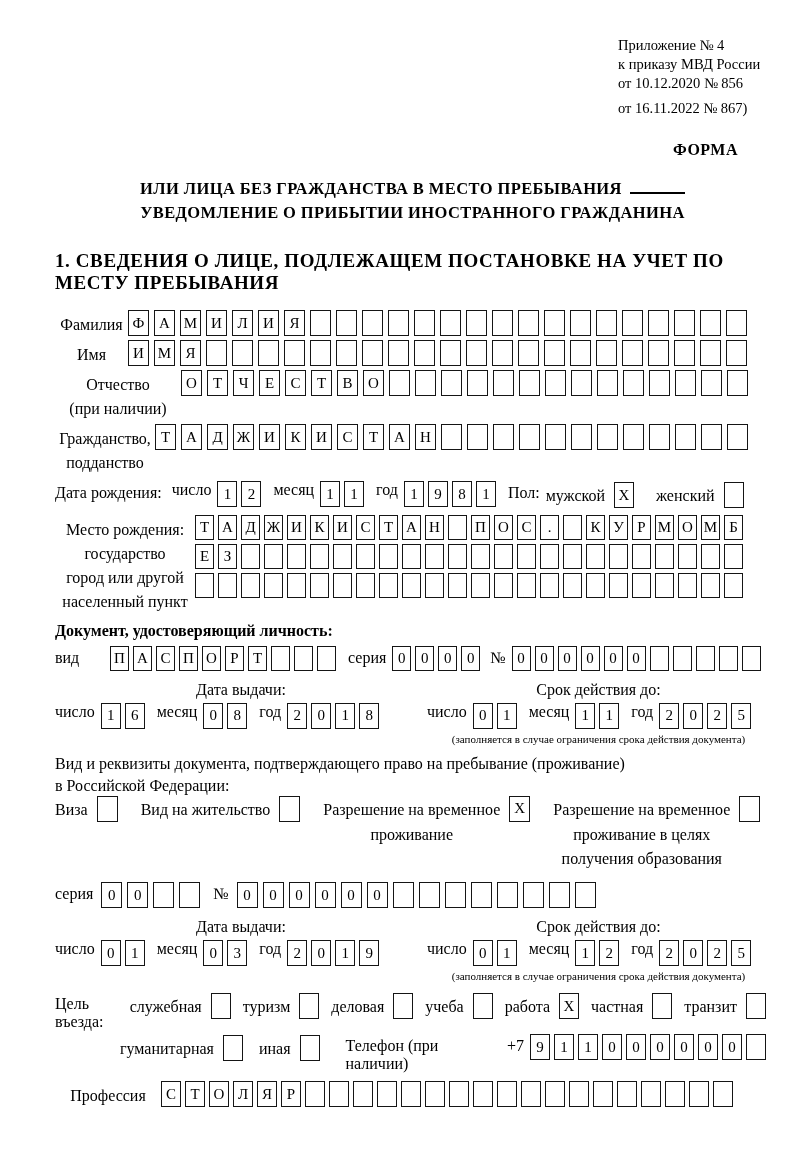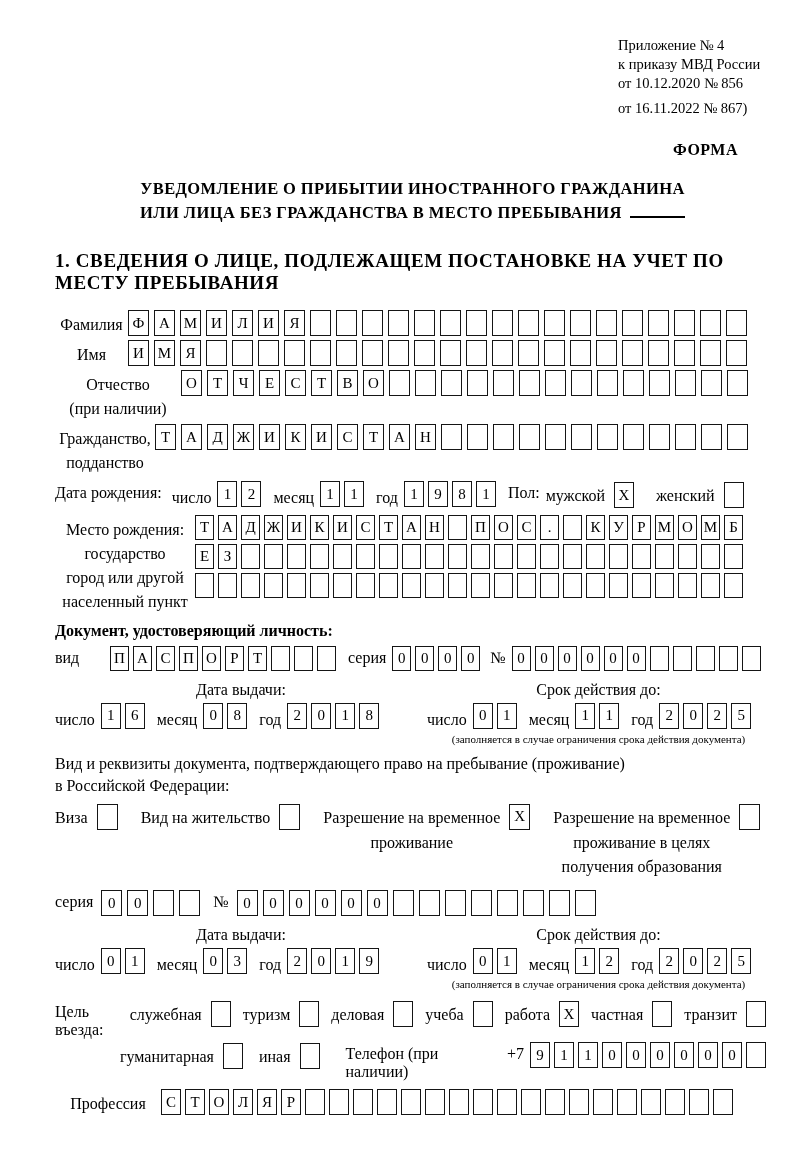--- a/index.html
+++ b/index.html
@@ -26,21 +26,21 @@
     width:21px; height:26px; border:1.6px solid #151515; margin-right:5px;
     display:flex; align-items:center; justify-content:center;
     font-size:15px; flex-shrink:0; background:#fff;
   }
   .cells-sm .cell { width:19px; height:25px; margin-right:4px; }
   .cells-md .cell { width:20px; height:26px; margin-right:4px; }
 
   .stack { display:flex; flex-direction:column; gap:4px; }
   .lbl { padding-top:3px; }
 
-  .dategroup { display:inline-flex; align-items:flex-end; }
+  .dategroup { display:inline-flex; align-items:flex-start; }
   .dg-label { margin-right:6px; }
   .dategroup .cells { margin-right:8px; }
 
   .dates-wrap { display:flex; margin-top:10px; }
   .dates-col1 { width:372px; flex-shrink:0; }
   .dates-col2 { flex:1; }
   .dates-header { text-align:center; margin-bottom:4px; }
   .note { font-size:11px; margin-top:4px; text-align:center; }
 
   .doc-header { text-align:left; font-weight:700; margin-top:8px; margin-bottom:6px; }
@@ -61,24 +61,24 @@
     <div>Приложение № 4</div>
     <div>к приказу МВД России</div>
     <div>от 10.12.2020 № 856</div>
     <div class="annex-gap"></div>
     <div>от 16.11.2022 № 867)</div>
   </div>
 
   <div class="form-label">ФОРМА</div>
 
   <div class="title">
-    <div>УВЕДОМЛЕНИЕ О ПРИБЫТИИ ИНОСТРАННОГО ГРАЖДАНИНА</div>
     <div>
       <span>ИЛИ ЛИЦА БЕЗ ГРАЖДАНСТВА В МЕСТО ПРЕБЫВАНИЯ</span><span class="blank-line"></span>
     </div>
+    <div>УВЕДОМЛЕНИЕ О ПРИБЫТИИ ИНОСТРАННОГО ГРАЖДАНИНА</div>
   </div>
 
   <div class="section-heading">1. СВЕДЕНИЯ О ЛИЦЕ, ПОДЛЕЖАЩЕМ ПОСТАНОВКЕ НА УЧЕТ ПО МЕСТУ ПРЕБЫВАНИЯ</div>
 
   <div class="frow">
     <span class="flabel w73">Фамилия</span>
     <span class="cells">
         <span class="cell">Ф</span>
         <span class="cell">А</span>
         <span class="cell">М</span>
@@ -401,21 +401,21 @@
             <span class="cell">5</span>
           </span>
         </span>
       <div class="note">(заполняется в случае ограничения срока действия документа)</div>
     </div>
   </div>
 
   <div class="mt6" style="margin-top:10px;">Вид и реквизиты документа, подтверждающего право на пребывание (проживание)</div>
   <div style="margin-top:4px;">в Российской Федерации:</div>
 
-  <div class="frow" style="margin-top:8px;">
+  <div class="frow" style="margin-top:0;">
     <span class="checkopt">
         <span class="co-label">Виза</span>
         <span class="cells">
           <span class="cell"></span>
         </span>
       </span>
     <span class="gap18"></span>
     <span class="checkopt">
         <span class="co-label">Вид на жительство</span>
         <span class="cells">

